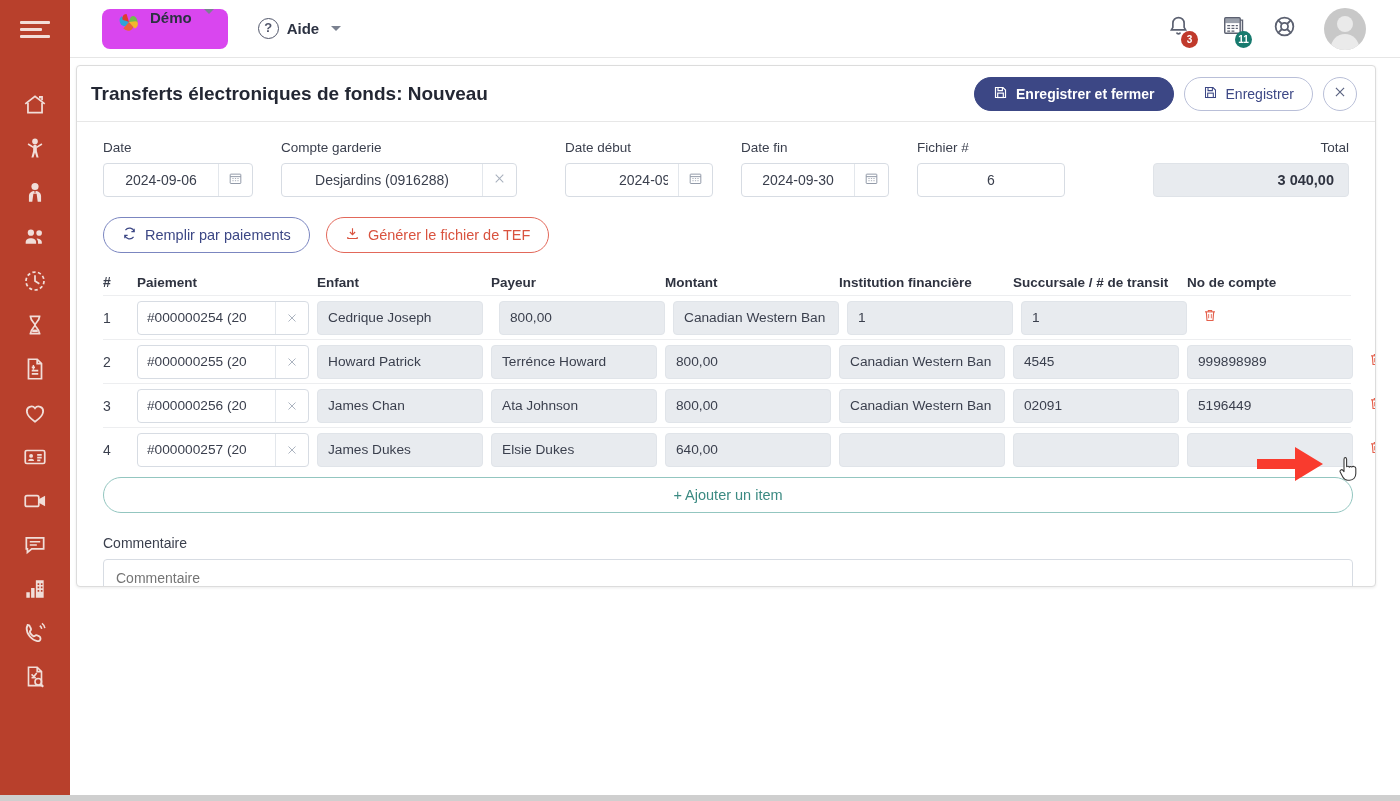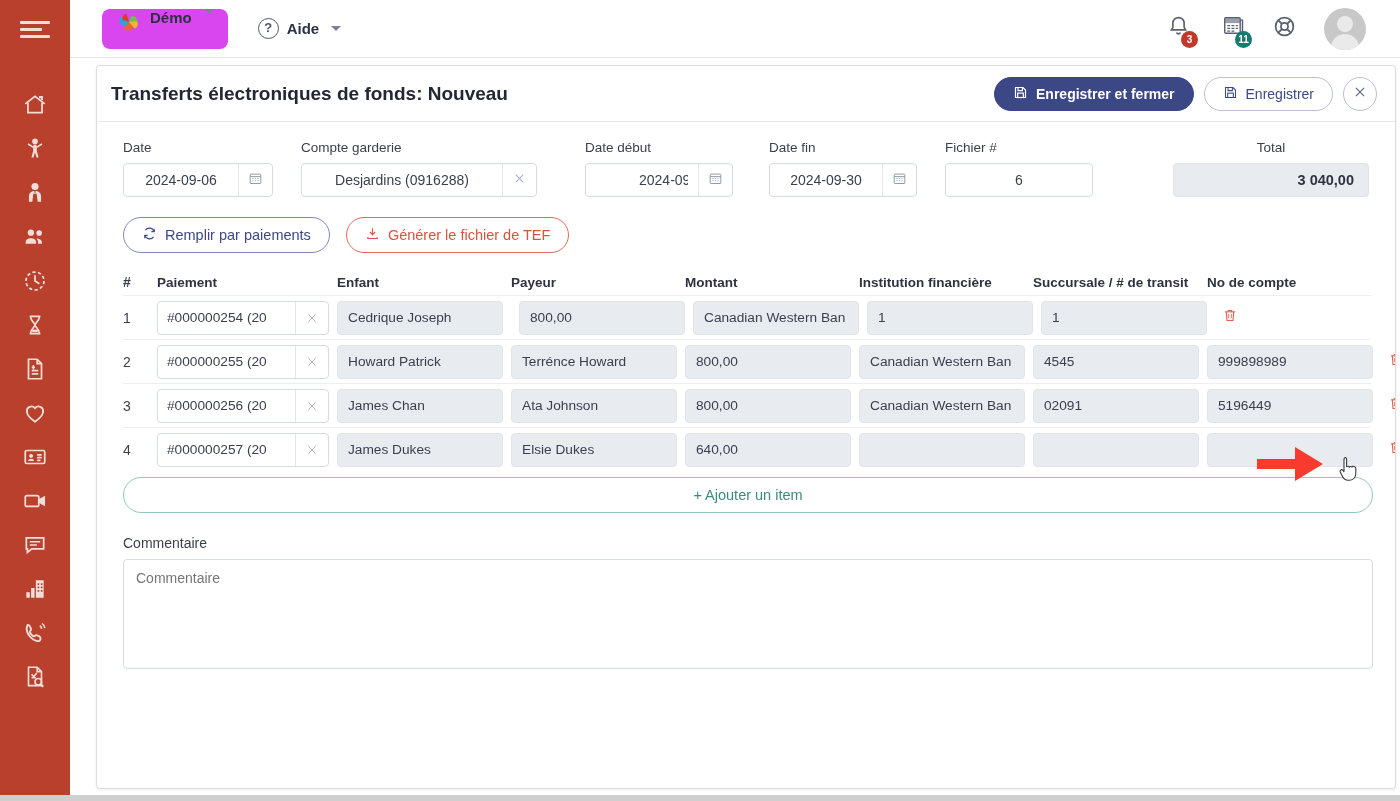--- a/index.html
+++ b/index.html
@@ -78,22 +78,22 @@
   .badge.teal { background: #177a6e; }
   .avatar {
     width: 42px; height: 42px; border-radius: 50%;
     background: #c8c8c8; overflow: hidden; position: relative; cursor: pointer;
   }
   .avatar .head { position: absolute; width: 16px; height: 16px; border-radius: 50%; background: #eaeaea; left: 13px; top: 8px; }
   .avatar .body { position: absolute; width: 28px; height: 17px; border-radius: 14px 14px 0 0; background: #eaeaea; left: 7px; top: 26px; }
 
   
   .card {
-    position: absolute; left: 96px; top: 65px;
-    width: 1300px; height: 724px;
+    position: absolute; left: 76px; top: 65px;
+    width: 1300px; height: 522px;
     background: #ffffff; border: 1px solid #dcdcdc;
     border-radius: 4px;
     box-shadow: 0 1px 3px rgba(0,0,0,.08);
     overflow: hidden;
   }
   .card-header {
     height: 56px; border-bottom: 1px solid #e7e7e7;
     display: flex; align-items: center; padding: 0 18px 0 14px;
   }
   .card-title { font-size: 19px; font-weight: bold; color: #232733; }
@@ -110,21 +110,21 @@
     border: 1px solid #b9bfd8; background: #fff; color: #5a6280;
     display: flex; align-items: center; justify-content: center; cursor: pointer; font-size: 16px;
   }
 
   .card-body { padding: 18px 26px 0 26px; }
 
   
   .form-row { display: flex; align-items: flex-end; }
   .fg { display: flex; flex-direction: column; }
   .fg-label { font-size: 13.5px; color: #3a3f4d; margin-bottom: 8px; }
-  .fg-label.right { text-align: center; }
+  .fg-label.right { text-align: right; }
   .ctrl {
     height: 34px; border: 1px solid #d7dce3; border-radius: 4px;
     background: #fff; display: flex; align-items: center; overflow: hidden;
   }
   .ctrl input {
     border: 0; outline: 0; height: 100%; width: 100%;
     padding: 0 10px; font-size: 14px; color: #3a3f4d;
     font-family: "Liberation Sans", sans-serif; background: transparent; text-align: center;
   }
   .ctrl .adorn {
@@ -513,21 +513,21 @@
                 <svg width="15" height="15" viewBox="0 0 24 24" fill="none" stroke="#8c94a3" stroke-width="1.5">
                     <rect x="3.5" y="5" width="17" height="15" rx="1"></rect>
                     <path d="M3.5 9h17"></path>
                     <path d="M7 12h2M11 12h2M15 12h2M7 15.5h2M11 15.5h2M15 15.5h2" stroke-width="1.2"></path>
                   </svg>
               </span>
             </div>
           </div>
         </div>
 
-        <div class="fg" style="margin-left:36px;width:148px;">
+        <div class="fg" style="margin-left:28px;width:148px;">
           <div class="fg-label">Date fin</div>
           <div class="ctrl" style="width:148px;">
             <input readonly="" value="2024-09-30" style="">
             <div class="adorn">
               <span>
                 <svg width="15" height="15" viewBox="0 0 24 24" fill="none" stroke="#8c94a3" stroke-width="1.5">
                     <rect x="3.5" y="5" width="17" height="15" rx="1"></rect>
                     <path d="M3.5 9h17"></path>
                     <path d="M7 12h2M11 12h2M15 12h2M7 15.5h2M11 15.5h2M15 15.5h2" stroke-width="1.2"></path>
                   </svg>

